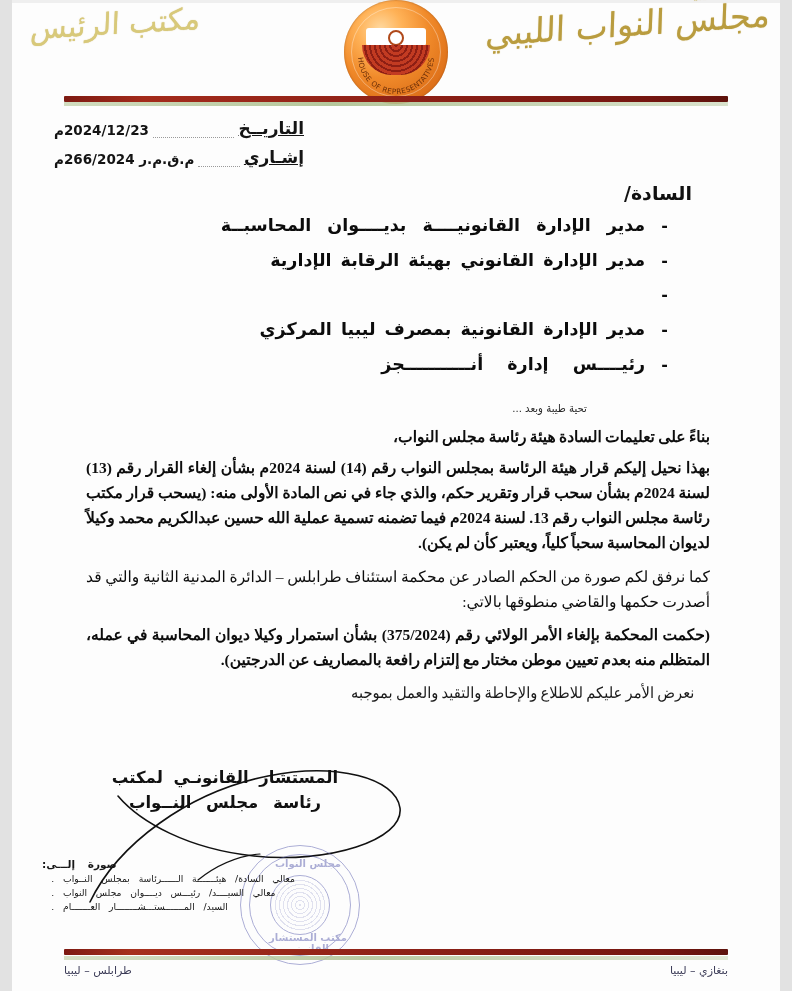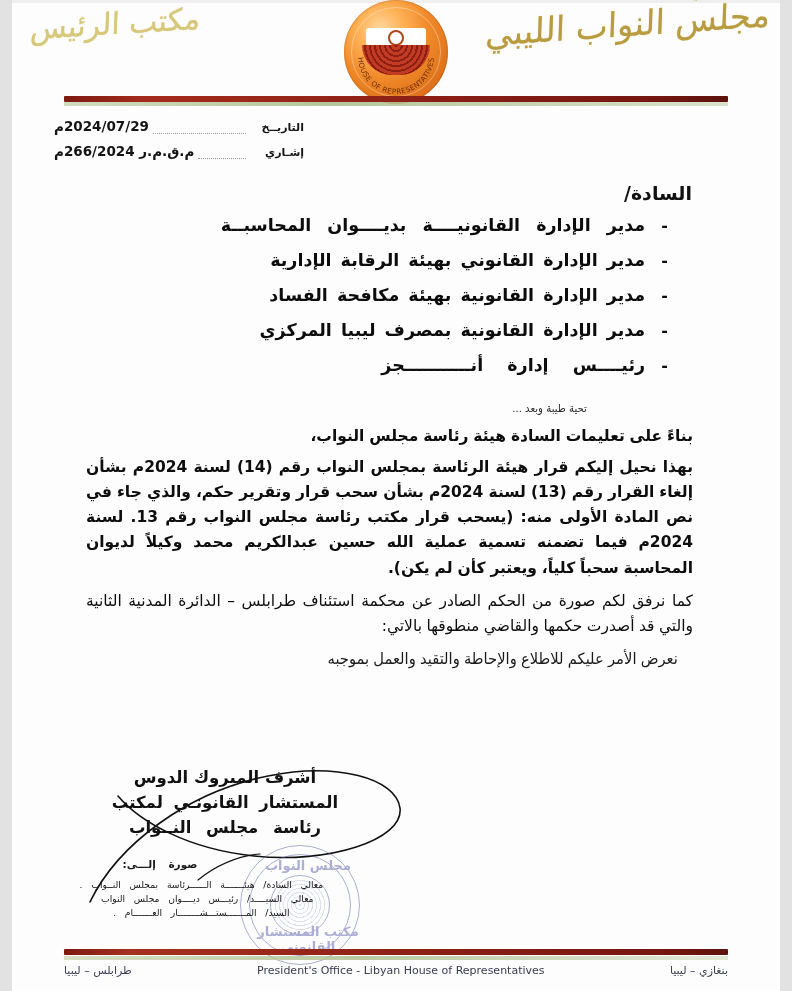--- a/index.html
+++ b/index.html
@@ -161,25 +161,26 @@
     color: #141414;
   }
   .meta-row {
     display: flex;
     align-items: flex-end;
     gap: 4px;
     margin-bottom: 9px;
   }
   .meta-label {
     font-weight: 700;
-    font-size: 11px;
+    font-size: 17px;
     letter-spacing: 2px;
     white-space: nowrap;
     min-width: 54px;
-    text-align: right;
+    text-align: left;
+    text-decoration: underline;
   }
   .meta-dots {
     flex: 1;
     border-bottom: 1px dotted #9a9a9a;
     height: 12px;
   }
   .meta-value {
     font-weight: 700;
     font-size: 13.5px;
     white-space: nowrap;
@@ -233,23 +234,24 @@
     right: 190px;
     font-size: 11px;
     color: #2a2a2a;
     transform: scaleX(.92);
   }
 
   
   .body {
     position: absolute;
     top: 424px;
-    right: 87px;
+    right: 70px;
     left: 74px;
     color: #0d0d0d;
+    font-family: Liberation Serif, serif;
   }
   .body p {
     margin: 0 0 8px 0;
     font-size: 15.5px;
     line-height: 1.62;
     text-align: justify;
     text-align-last: right;
     word-spacing: -0.5px;
   }
   .p-intro {
@@ -319,47 +321,47 @@
   .stamp .inner {
     position: absolute;
     inset: 33px;
     border-radius: 50%;
     background: repeating-radial-gradient(circle at 50% 50%, rgba(91,95,174,.35) 0 1px, transparent 1px 4px);
   }
   .stamp .st-top, .stamp .st-bot {
     position: absolute;
     left: 16px; right: 0;
     text-align: center;
-    font-size: 13px;
+    font-size: 10px;
     color: #5b5fae;
     font-weight: 700;
   }
   .stamp .st-top { top: 13px; }
   .stamp .st-bot { bottom: 11px; }
 
   
   .cc {
     position: absolute;
     top: 858px;
     left: 30px;
     width: 310px;
-    text-align: center;
+    text-align: left;
     direction: rtl;
     color: #171717;
   }
   .cc .cc-title {
     font-size: 10.5px;
     font-weight: 700;
     margin-bottom: 2px;
     margin-right: 74px;
     word-spacing: 9px;
   }
   .cc ul {
     list-style: none;
-    margin: 8px;
+    margin: 0;
     padding: 0;
   }
   .cc li {
     font-size: 9.5px;
     line-height: 1.45;
     white-space: nowrap;
     word-spacing: 6px;
     transform: scaleX(.97);
     transform-origin: right;
   }
@@ -442,21 +444,21 @@
       </div>
 
       <div class="rule-red"></div>
       <div class="rule-green"></div>
     </div>
 
     <div class="meta">
       <div class="meta-row">
         <div class="meta-label">التاريــخ</div>
         <div class="meta-dots"></div>
-        <div class="meta-value">2024/07/29م</div>
+        <div class="meta-value">2024/12/23م</div>
       </div>
       <div class="meta-row">
         <div class="meta-label">إشـاري</div>
         <div class="meta-dots"></div>
         <div class="meta-value">م.ق.م.ر 266/2024م</div>
       </div>
     </div>
 
     <div class="salutation">السادة/</div>
 
@@ -464,43 +466,42 @@
       <li class="stretch">
         <span class="dash">-</span>
         <span class="txt">مدير الإدارة القانونيــــة بديــــوان المحاسبــة</span>
       </li>
       <li>
         <span class="dash">-</span>
         <span class="txt">مدير الإدارة القانوني بهيئة الرقابة الإدارية</span>
       </li>
       <li>
         <span class="dash">-</span>
-        <span class="txt">مدير الإدارة القانونية بهيئة مكافحة الفساد</span>
       </li>
       <li>
         <span class="dash">-</span>
         <span class="txt">مدير الإدارة القانونية بمصرف ليبيا المركزي</span>
       </li>
       <li class="stretch2">
         <span class="dash">-</span>
         <span class="txt">رئيــــس إدارة أنـــــــــــجز</span>
       </li>
     </ul>
 
     <div class="greeting">تحية طيبة وبعد ...</div>
 
     <div class="body">
       <p class="p-intro">بناءً على تعليمات السادة هيئة رئاسة مجلس النواب،</p>
       <p class="bold">بهذا نحيل إليكم قرار هيئة الرئاسة بمجلس النواب رقم (14) لسنة 2024م بشأن إلغاء القرار رقم (13) لسنة 2024م بشأن سحب قرار وتقرير حكم، والذي جاء في نص المادة الأولى منه: (يسحب قرار مكتب رئاسة مجلس النواب رقم 13. لسنة 2024م فيما تضمنه تسمية عملية الله حسين عبدالكريم محمد وكيلاً لديوان المحاسبة سحباً كلياً، ويعتبر كأن لم يكن).</p>
       <p>كما نرفق لكم صورة من الحكم الصادر عن محكمة استئناف طرابلس – الدائرة المدنية الثانية والتي قد أصدرت حكمها والقاضي منطوقها بالاتي:</p>
+      <p class="quote">(حكمت المحكمة بإلغاء الأمر الولائي رقم (375/2024) بشأن استمرار وكيلا ديوان المحاسبة في عمله، المتظلم منه بعدم تعيين موطن مختار مع إلتزام رافعة بالمصاريف عن الدرجتين).</p>
       <p class="closing">نعرض الأمر عليكم للاطلاع والإحاطة والتقيد والعمل بموجبه</p>
     </div>
 
     <div class="signature">
-      <div class="line1">أشرف المبروك الدوس</div>
       <div class="line2">المستشار القانونـي لمكتب</div>
       <div class="line3">رئاسة مجلس النــواب</div>
     </div>
 
     <svg class="sig-scribble" viewBox="0 0 330 160" aria-hidden="true">
       <path d="M12,150 C40,92 110,40 190,24 C258,10 318,26 322,56 C326,88 250,112 176,104 C110,97 62,70 40,44" fill="none" stroke="#111" stroke-width="1.6" stroke-linecap="round"></path>
       <path d="M120,128 C140,112 160,104 182,102" fill="none" stroke="#111" stroke-width="1.2" stroke-linecap="round"></path>
     </svg>
 
     <div class="stamp">
@@ -518,18 +519,17 @@
         <li>معالي السادة/ هيئـــــــة الــــــرئاسة بمجلس النــواب .</li>
         <li>معالي السيــــد/ رئيـــس ديــــوان مجلس النواب .</li>
         <li>السيد/ المـــــــستـــشــــــــار العـــــــام .</li>
       </ul>
     </div>
 
     <div class="footer-rule-red"></div>
     <div class="footer-rule-green"></div>
     <div class="footer-text">
       <span>بنغازي – ليبيا</span>
-      <span>President's Office - Libyan House of Representatives</span>
       <span>طرابلس – ليبيا</span>
     </div>
 
   </div>
 </div>
 
 </body></html>

